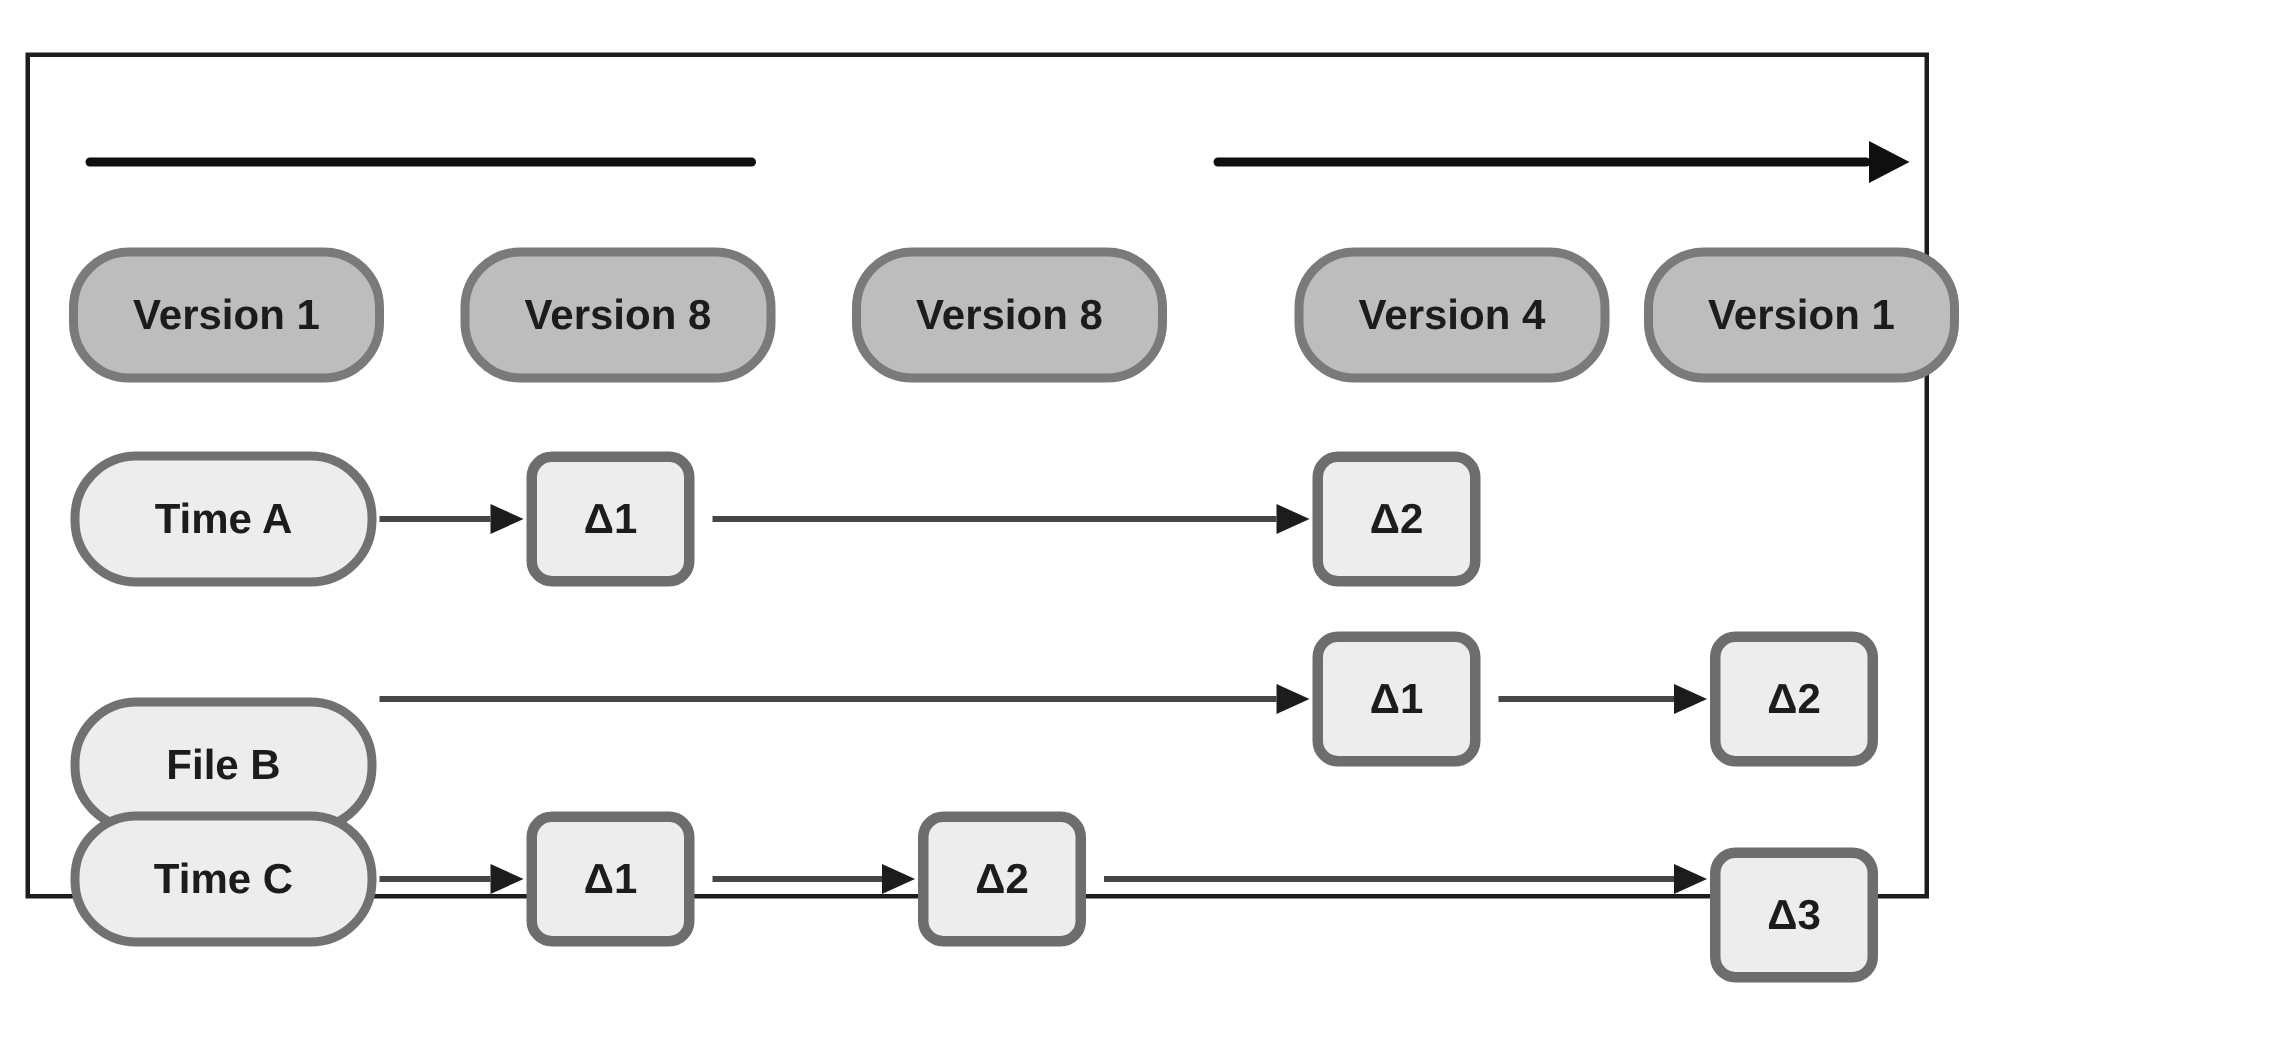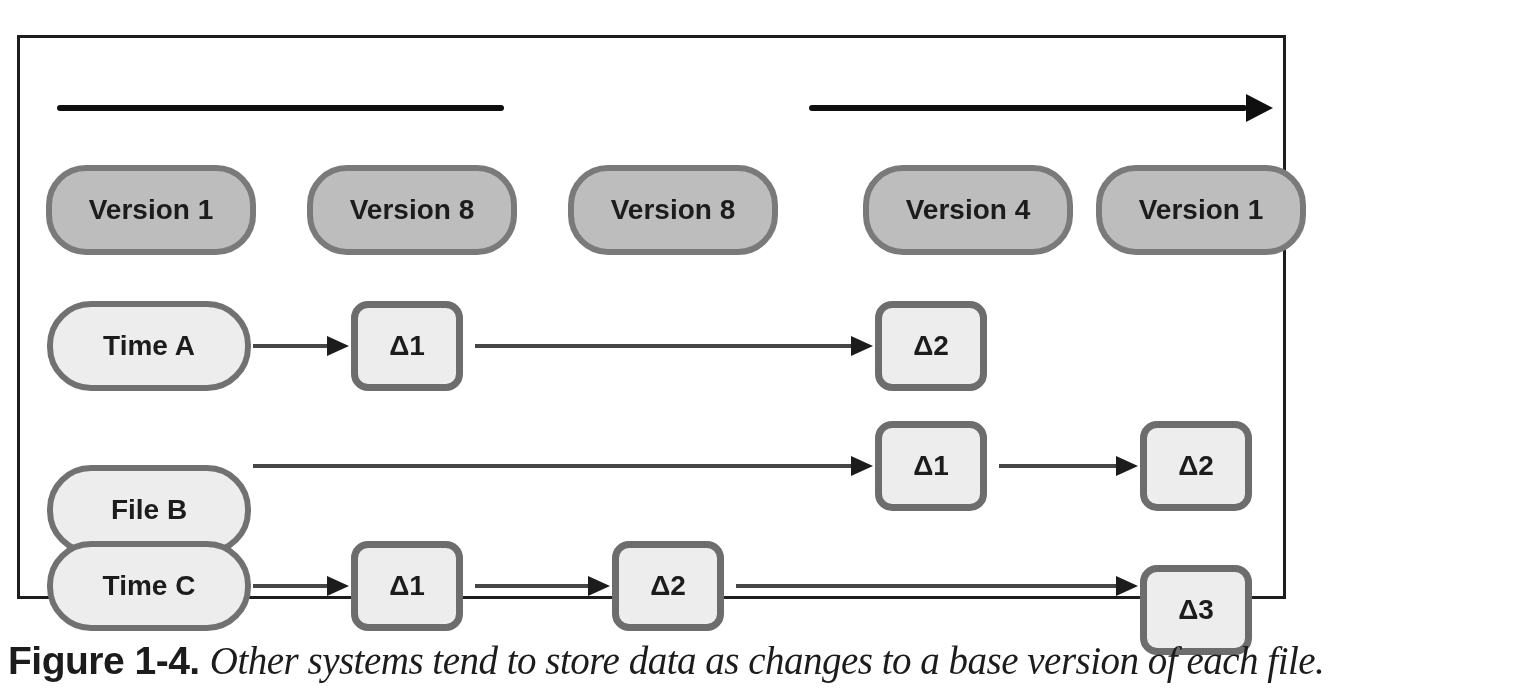--- a/index.html
+++ b/index.html
@@ -89,16 +89,13 @@
         <div class="conn-head" style="left: 307px; top: 538px;"></div>
         <div class="delta" style="left: 331px; top: 503px;">Δ1</div>
         <div class="conn-line" style="left: 455px; top: 546px; width: 113px;"></div>
         <div class="conn-head" style="left: 568px; top: 538px;"></div>
         <div class="delta" style="left: 592px; top: 503px;">Δ2</div>
         <div class="conn-line" style="left: 716px; top: 546px; width: 380px;"></div>
         <div class="conn-head" style="left: 1096px; top: 538px;"></div>
         <div class="delta" style="left: 1120px; top: 503px; margin-top: 24px;">Δ3</div>
       </div>
   </div>
-  <div class="caption">
-    <span class="cap-label">Figure 1-4.</span><span class="cap-text">Other systems tend to store data as changes to a base version of each file.</span>
-  </div>
 </div>
 
 </body></html>

